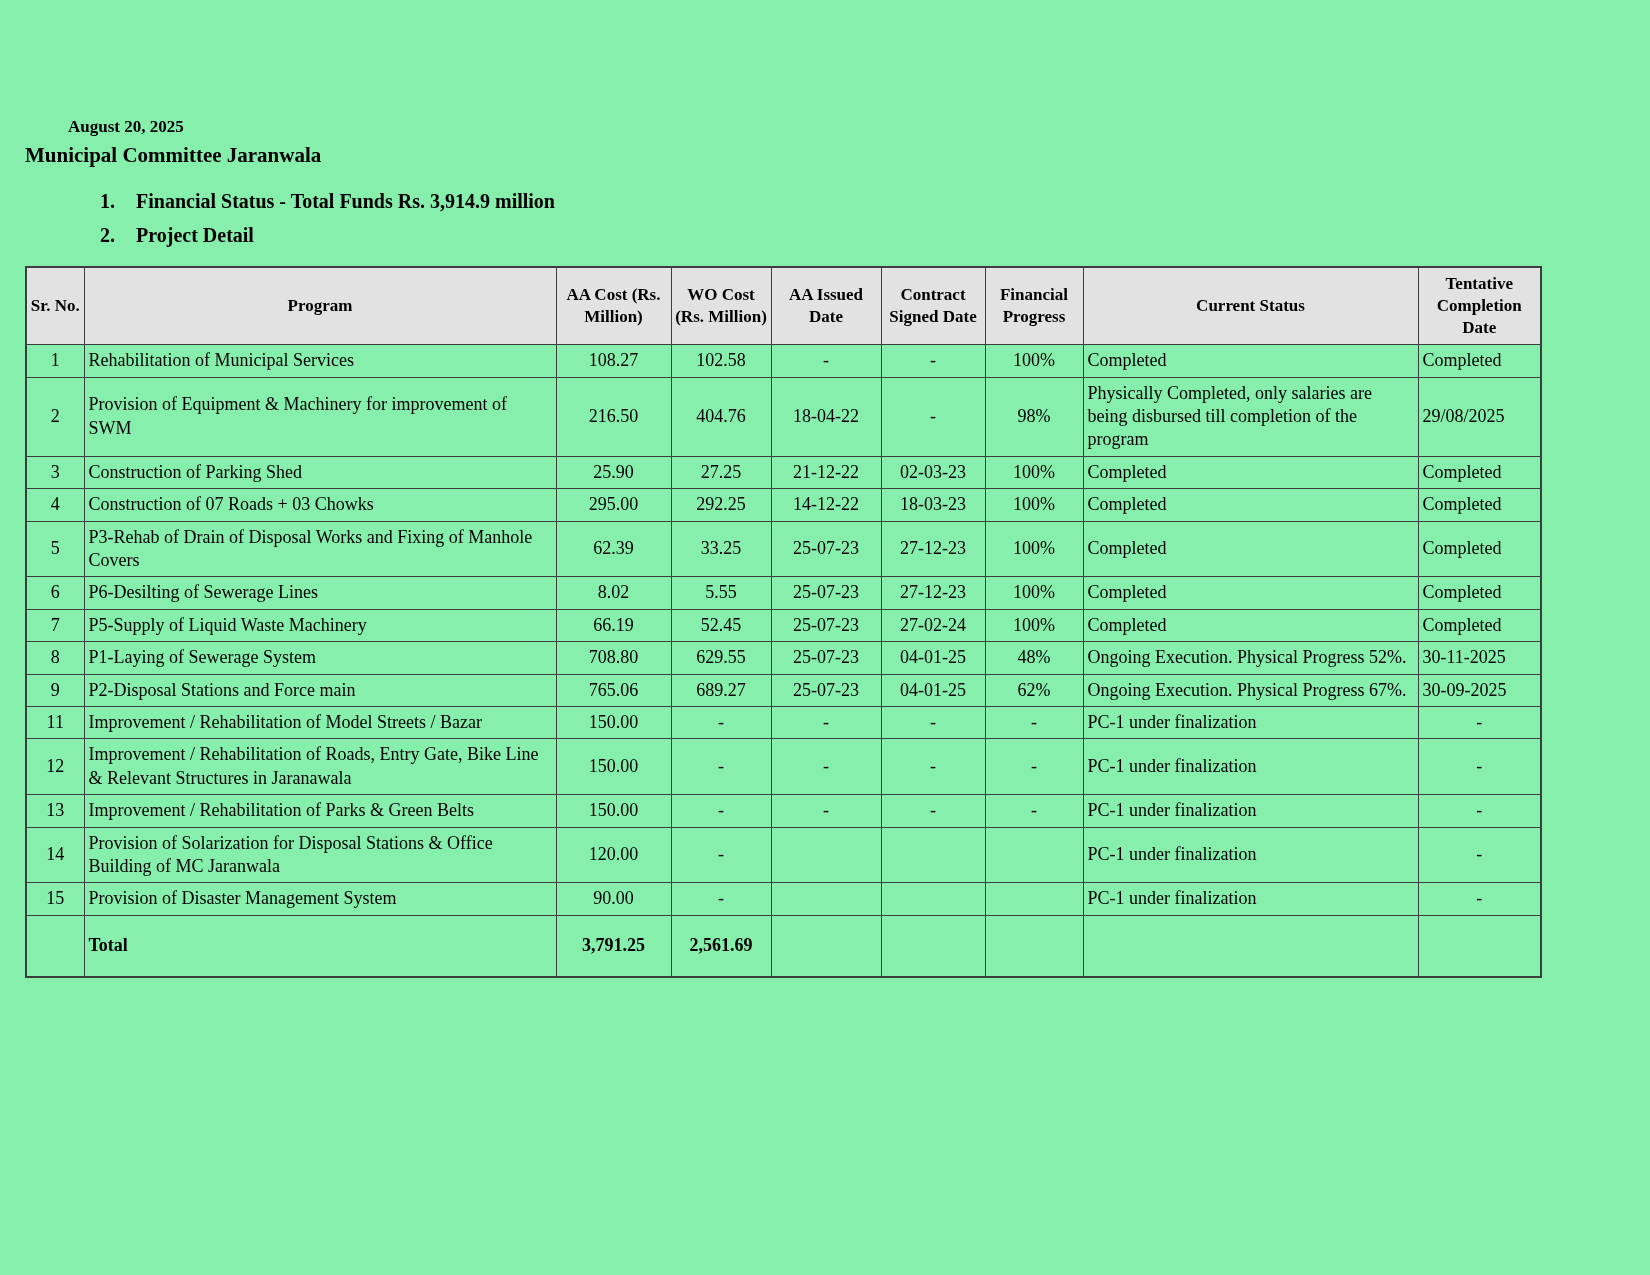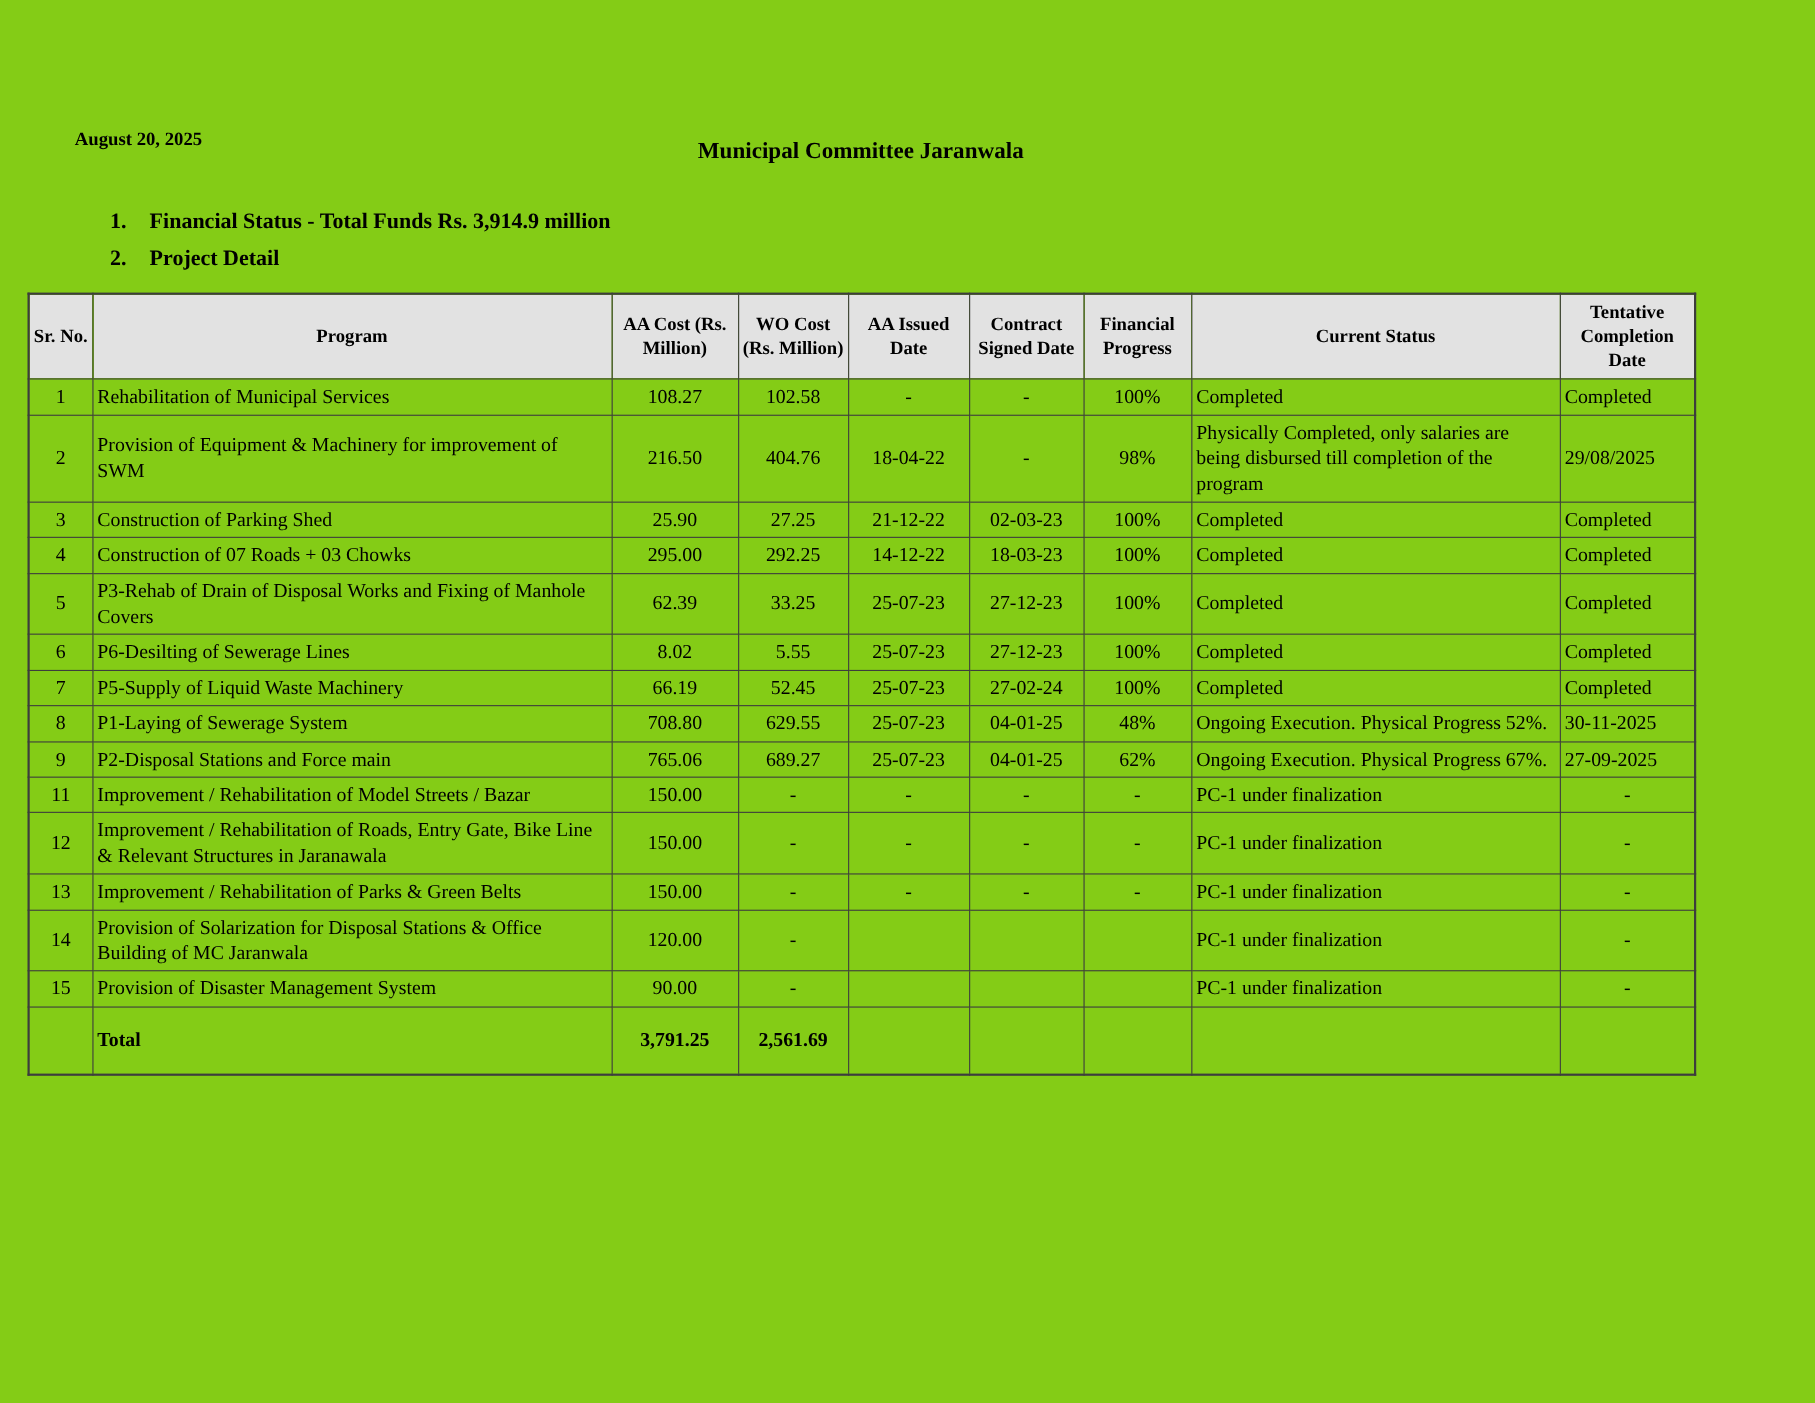--- a/index.html
+++ b/index.html
@@ -6,36 +6,36 @@
     margin: 0;
     padding: 0;
     background: #ffffff;
     font-family: "Liberation Serif", serif;
     color: #000000;
   }
   .page {
     position: relative;
     width: 1650px;
     height: 1275px;
-    background: #84cc16;
+    background: #86efac;
     overflow: hidden;
   }
   .doc-date {
     position: absolute;
     left: 68px;
     top: 117px;
     font-weight: bold;
     font-size: 17px;
   }
   .doc-title {
     position: absolute;
     left: 25px;
-    top: 125px;
+    top: 143px;
     width: 1515px;
-    text-align: center;
+    text-align: left;
     font-weight: bold;
     font-size: 21px;
   }
   .doc-list {
     position: absolute;
     left: 100px;
     top: 190px;
   }
   .doc-list-item {
     display: flex;
@@ -208,21 +208,21 @@
         </tr>
         <tr>
           <td class="a-center">9</td>
           <td class="a-left">P2-Disposal Stations and Force main</td>
           <td class="a-center">765.06</td>
           <td class="a-center">689.27</td>
           <td class="a-center">25-07-23</td>
           <td class="a-center">04-01-25</td>
           <td class="a-center">62%</td>
           <td class="a-left">Ongoing Execution. Physical Progress 67%.</td>
-          <td class="a-left">27-09-2025</td>
+          <td class="a-left">30-09-2025</td>
         </tr>
         <tr>
           <td class="a-center">11</td>
           <td class="a-left">Improvement / Rehabilitation of Model Streets / Bazar</td>
           <td class="a-center">150.00</td>
           <td class="a-center">-</td>
           <td class="a-center">-</td>
           <td class="a-center">-</td>
           <td class="a-center">-</td>
           <td class="a-left">PC-1 under finalization</td>

